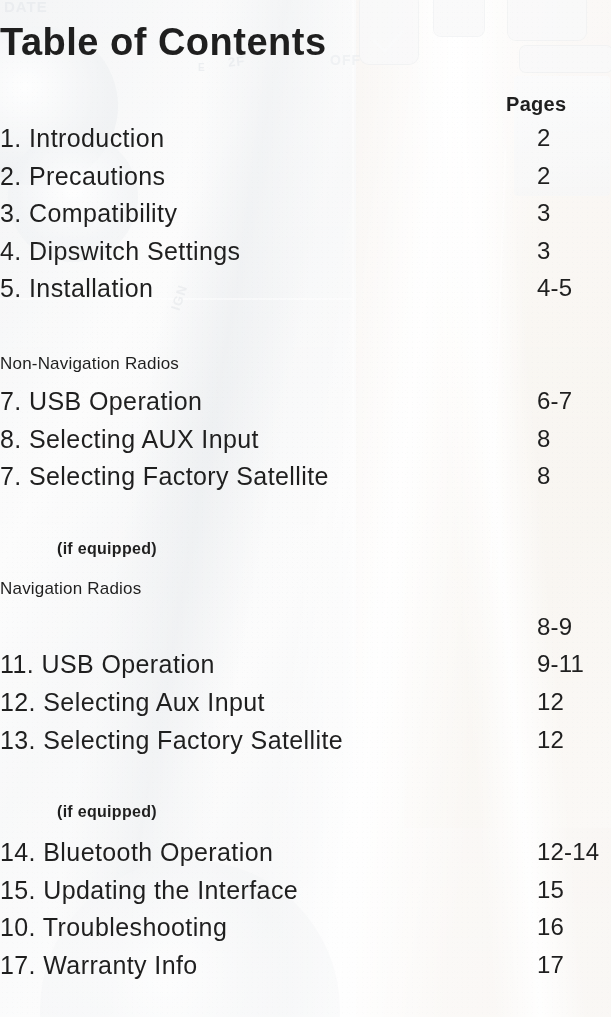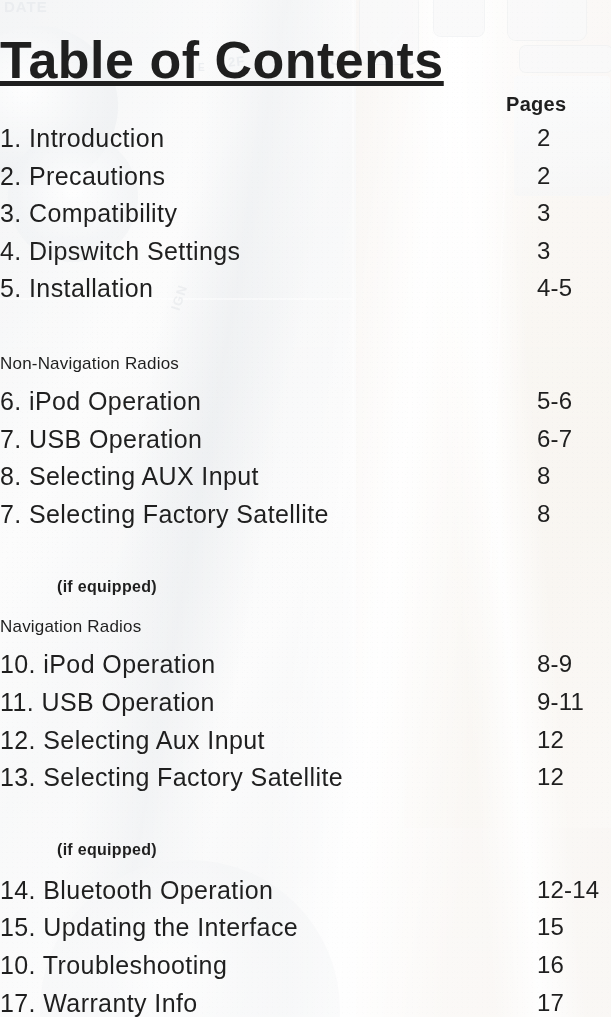--- a/index.html
+++ b/index.html
@@ -211,26 +211,25 @@
   .content {
     position: relative;
     z-index: 2;
     padding: 0;
   }
 
   .toc-title {
     position: absolute;
     left: 0px;
     top: -4px;
-    font-size: 52px;
+    font-size: 38px;
     font-weight: bold;
     letter-spacing: 0.5px;
     white-space: nowrap;
     line-height: 1.15;
-    text-decoration: underline;
   }
 
   .pages-header {
     position: absolute;
     left: 506px;
     top: 93px;
     font-size: 20px;
     font-weight: bold;
     letter-spacing: 0.3px;
     white-space: nowrap;
@@ -344,44 +343,39 @@
         </div>
         <div class="row entry">
           <span class="row-label">5. Installation</span>
           <span class="row-page">4-5</span>
         </div>
         <div class="row spacer"></div>
         <div class="row section">
           <span class="row-label">Non-Navigation Radios</span>
         </div>
         <div class="row entry">
-          <span class="row-label">6. iPod Operation</span>
-          <span class="row-page">5-6</span>
-        </div>
-        <div class="row entry">
           <span class="row-label">7. USB Operation</span>
           <span class="row-page">6-7</span>
         </div>
         <div class="row entry">
           <span class="row-label">8. Selecting AUX Input</span>
           <span class="row-page">8</span>
         </div>
         <div class="row entry">
           <span class="row-label">7. Selecting Factory Satellite</span>
           <span class="row-page">8</span>
         </div>
         <div class="row note">
           <span class="row-label">(if equipped)</span>
         </div>
         <div class="row spacer"></div>
         <div class="row section">
           <span class="row-label">Navigation Radios</span>
         </div>
         <div class="row entry">
-          <span class="row-label">10. iPod Operation</span>
           <span class="row-page">8-9</span>
         </div>
         <div class="row entry">
           <span class="row-label">11. USB Operation</span>
           <span class="row-page">9-11</span>
         </div>
         <div class="row entry">
           <span class="row-label">12. Selecting Aux Input</span>
           <span class="row-page">12</span>
         </div>

